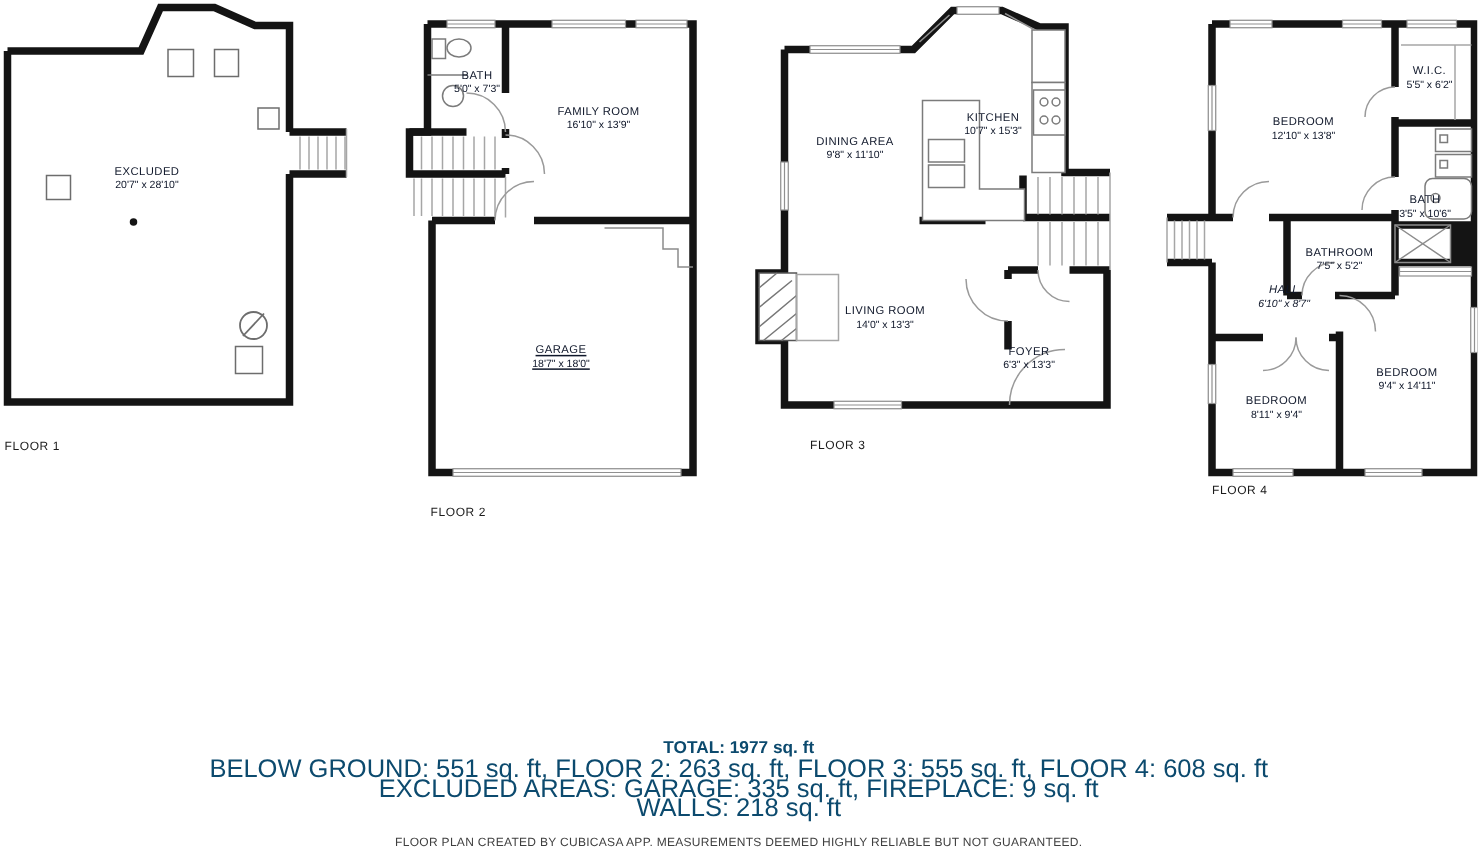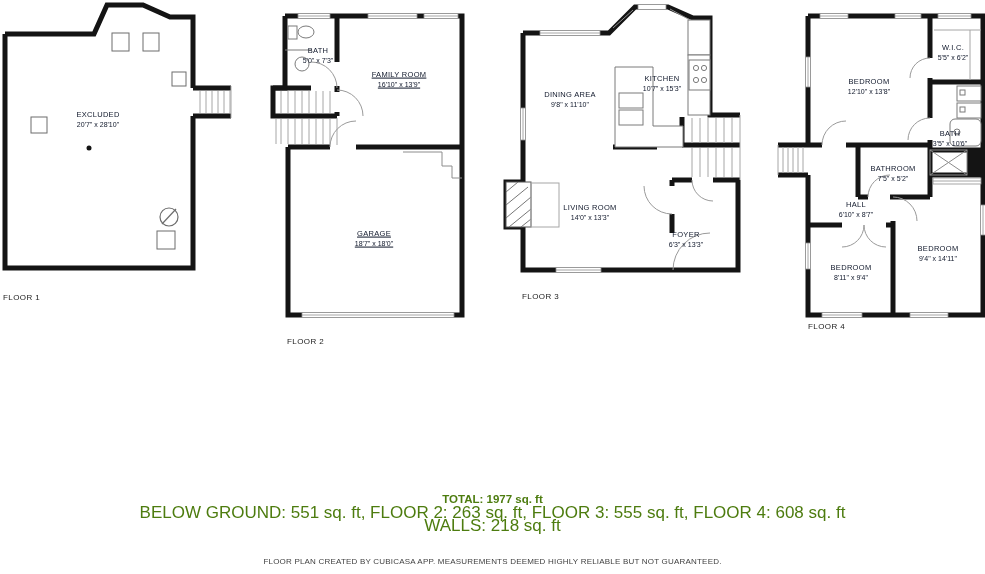--- a/index.html
+++ b/index.html
@@ -4,21 +4,21 @@
 <style>
   html,body{margin:0;padding:0;background:#fff;}
   .canvas{position:relative;width:985px;height:574px;background:#ffffff;overflow:hidden;
           font-family:"Liberation Sans",sans-serif;}
   .plan-svg{position:absolute;left:0;top:0;}
   .room-label{position:absolute;transform:translate(-50%,-50%);text-align:center;
               color:#0f172a;white-space:nowrap;line-height:1.3;}
   .room-label .rname{display:block;font-size:7.5px;letter-spacing:.3px;}
   .room-label .rdims{display:block;font-size:7px;}
   .floor-label{position:absolute;font-size:8px;color:#1b1b1b;letter-spacing:.4px;}
-  .summary{position:absolute;left:0;right:0;top:493px;text-align:center;color:#4d7c0f;}
+  .summary{position:absolute;left:0;right:0;top:493px;text-align:center;color:#0c4a6e;}
   .summary .total{font-size:11.5px;font-weight:bold;line-height:13px;}
   .summary .line{font-size:17px;line-height:13px;}
   .disclaimer{position:absolute;left:0;right:0;top:557px;text-align:center;
               font-size:8px;color:#3f3f3f;letter-spacing:.2px;}
 </style>
 </head>
 <body>
 
 <div class="canvas">
 
@@ -207,21 +207,21 @@
 
   <div class="room-label" style="left:98px;top:119px;">
     <span class="rname">EXCLUDED</span>
     <span class="rdims">20'7" x 28'10"</span>
   </div>
 
   <div class="room-label" style="left:318px;top:55px;">
     <span class="rname">BATH</span>
     <span class="rdims">5'0" x 7'3"</span>
   </div>
-  <div class="room-label" style="left:399px;top:79px;text-decoration:underline;">
+  <div class="room-label" style="left:399px;top:79px;">
     <span class="rname">FAMILY ROOM</span>
     <span class="rdims">16'10" x 13'9"</span>
   </div>
   <div class="room-label" style="left:374px;top:238px;text-decoration:underline;">
     <span class="rname">GARAGE</span>
     <span class="rdims">18'7" x 18'0"</span>
   </div>
 
   <div class="room-label" style="left:570px;top:99px;">
     <span class="rname">DINING AREA</span>
@@ -249,38 +249,39 @@
     <span class="rdims">5'5" x 6'2"</span>
   </div>
   <div class="room-label" style="left:950px;top:138px;">
     <span class="rname">BATH</span>
     <span class="rdims">3'5" x 10'6"</span>
   </div>
   <div class="room-label" style="left:893px;top:173px;">
     <span class="rname">BATHROOM</span>
     <span class="rdims">7'5" x 5'2"</span>
   </div>
-  <div class="room-label" style="left:856px;top:209px;">
+  <div class="room-label" style="left:856px;top:198px;font-style:italic;">
     <span class="rname">HALL</span>
     <span class="rdims">6'10" x 8'7"</span>
   </div>
   <div class="room-label" style="left:851px;top:272px;">
     <span class="rname">BEDROOM</span>
     <span class="rdims">8'11" x 9'4"</span>
   </div>
   <div class="room-label" style="left:938px;top:253px;">
     <span class="rname">BEDROOM</span>
     <span class="rdims">9'4" x 14'11"</span>
   </div>
 
   <div class="floor-label" style="left:3px;top:293px;">FLOOR 1</div>
   <div class="floor-label" style="left:287px;top:337px;">FLOOR 2</div>
-  <div class="floor-label" style="left:522px;top:292px;">FLOOR 3</div>
+  <div class="floor-label" style="left:540px;top:292px;">FLOOR 3</div>
   <div class="floor-label" style="left:808px;top:322px;text-align:right;">FLOOR 4</div>
 
   <div class="summary">
     <div class="total">TOTAL: 1977 sq. ft</div>
     <div class="line">BELOW GROUND: 551 sq. ft, FLOOR 2: 263 sq. ft, FLOOR 3: 555 sq. ft, FLOOR 4: 608 sq. ft</div>
+    <div class="line">EXCLUDED AREAS: GARAGE: 335 sq. ft, FIREPLACE: 9 sq. ft</div>
     <div class="line">WALLS: 218 sq. ft</div>
   </div>
   <div class="disclaimer">FLOOR PLAN CREATED BY CUBICASA APP. MEASUREMENTS DEEMED HIGHLY RELIABLE BUT NOT GUARANTEED.</div>
 
 </div>
 
 </body></html>

